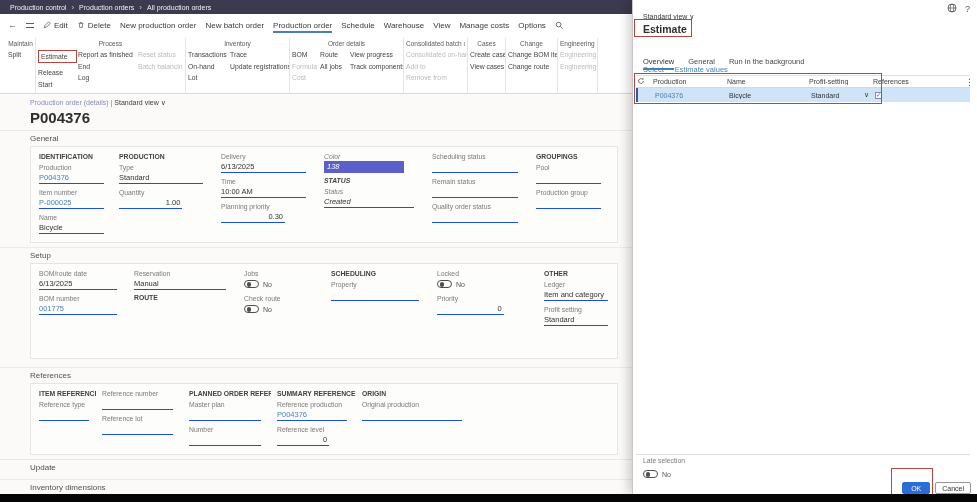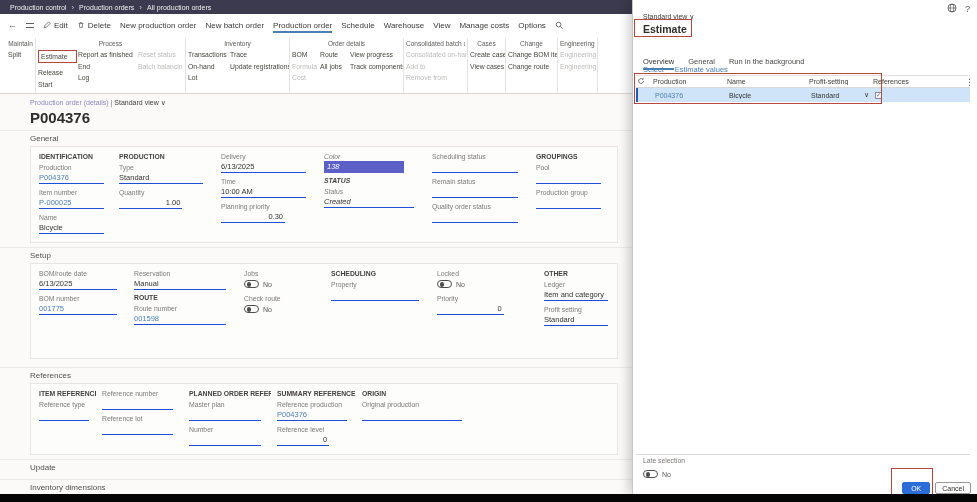--- a/index.html
+++ b/index.html
@@ -350,24 +350,20 @@
                 <div class="flabel">BOM number</div>
                 <div class="fvalue link">001775</div>
               </div>
             </div>
             <div class="fcol" style="width: 110px;">
               <div class="field">
                 <div class="flabel">Reservation</div>
                 <div class="fvalue">Manual</div>
               </div>
               <div class="fgroup">ROUTE</div>
-              <div class="field">
-                <div class="flabel">Route number</div>
-                <div class="fvalue link">001598</div>
-              </div>
             </div>
             <div class="fcol" style="width: 87px;">
               <div class="field">
                 <div class="flabel">Jobs</div>
                 <div class="ftoggle">
                   <span class="pill"></span>
                   <span class="tog-label">No</span>
                 </div>
               </div>
               <div class="field">

